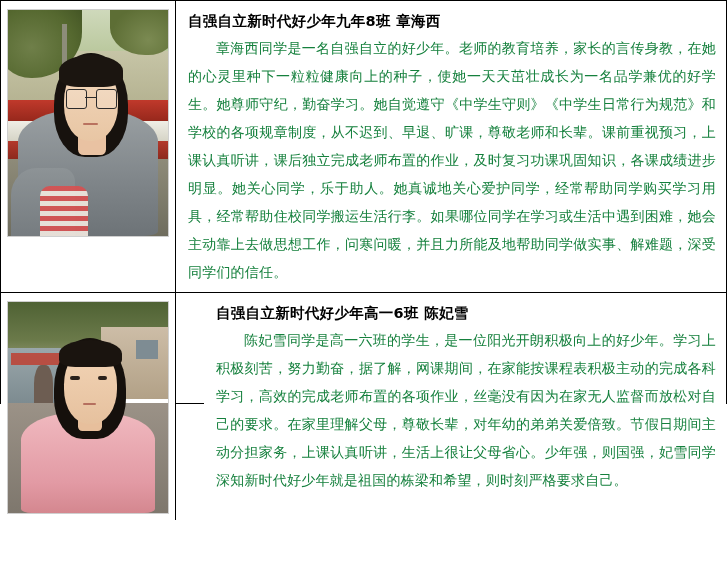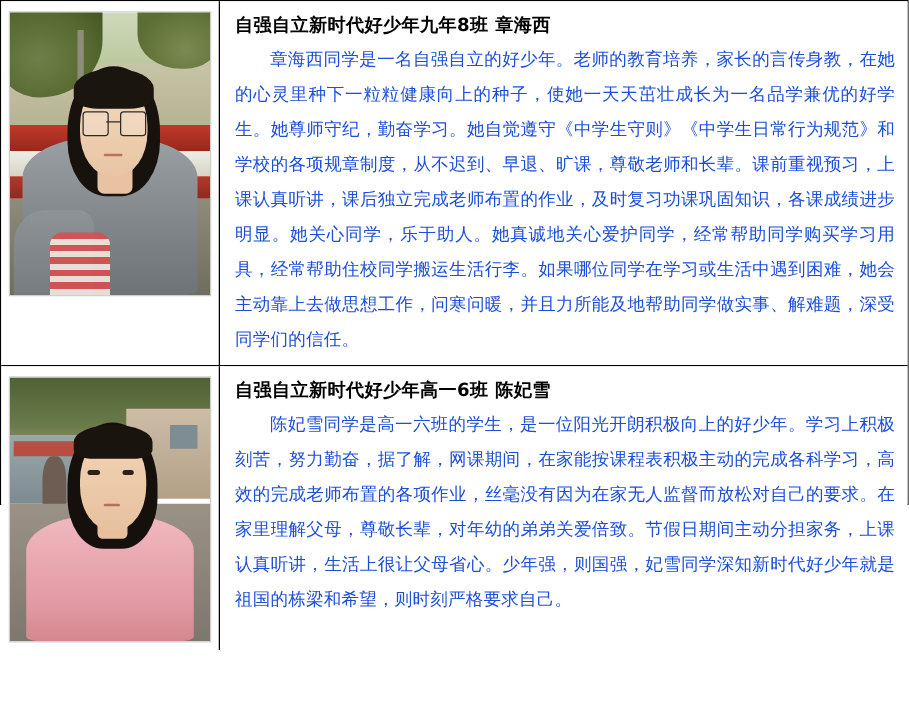--- a/index.html
+++ b/index.html
@@ -26,21 +26,21 @@
   .row {
     display: flex;
     flex-direction: row;
     box-sizing: border-box;
     border-bottom: 1px solid #000000;
   }
   .row:last-child {
     border-bottom: none;
   }
   .row-1 { height: 292px; }
-  .row-2 { height: 274px; }
+  .row-2 { height: 274px; gap: 28px; }
 
   .photo-cell {
     width: 175px;
     min-width: 175px;
     box-sizing: border-box;
     border-right: 1px solid #000000;
     display: flex;
     align-items: flex-start;
     justify-content: center;
     padding: 8px 6px 6px 6px;
@@ -58,21 +58,21 @@
     font-weight: bold;
     font-size: 14.5px;
     line-height: 22px;
     color: #000000;
     margin-bottom: 2px;
     letter-spacing: 0.3px;
   }
   .entry-body {
     font-size: 14px;
     line-height: 28px;
-    color: #1d4ed8;
+    color: #15803d;
     text-align: justify;
     text-justify: inter-ideograph;
     text-indent: 2em;
     letter-spacing: 0.2px;
   }
 
   
   .photo {
     position: relative;
     overflow: hidden;

